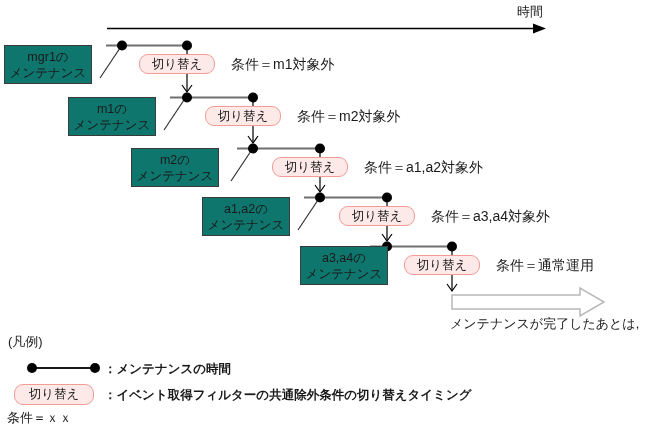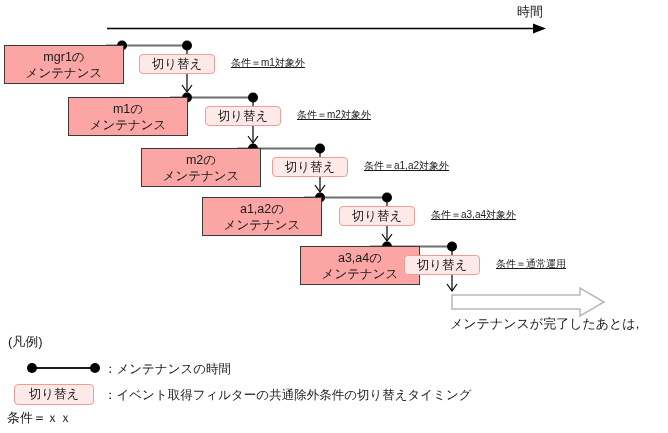--- a/index.html
+++ b/index.html
@@ -5,35 +5,35 @@
   html,body{margin:0;padding:0;background:#fff;}
   .canvas{
     position:relative;width:668px;height:433px;background:#ffffff;
     font-family:"Liberation Sans","DejaVu Sans",sans-serif;
     color:#1a1a1a;overflow:hidden;
   }
   .canvas svg{position:absolute;left:0;top:0;}
   .abs{position:absolute;white-space:nowrap;}
   .time-label{font-size:13px;}
   .row-box{
-    position:absolute;width:120px;height:39px;background:#fca5a5;
+    position:absolute;width:88px;height:39px;background:#0f766e;
     border:1.6px solid #3a3a3a;box-sizing:border-box;
     display:flex;flex-direction:column;align-items:center;justify-content:center;
     font-size:12.5px;line-height:16px;text-align:center;z-index:2;
   }
   .bubble{
     position:absolute;width:76px;height:20px;box-sizing:border-box;
     background:var(--bubble-fill,#fdeae8);border:1.5px solid var(--bubble-border,#f29c96);
-    border-radius:4px;display:flex;align-items:center;justify-content:center;
+    border-radius:9px;display:flex;align-items:center;justify-content:center;
     font-size:12.5px;z-index:3;
   }
-  .cond{position:absolute;font-size:10px;z-index:3;text-decoration:underline;}
+  .cond{position:absolute;font-size:14px;z-index:3;}
   .note{position:absolute;font-size:13px;line-height:16.5px;}
   .legend-title{position:absolute;font-size:13px;}
-  .legend-label{position:absolute;font-size:12.5px;}
+  .legend-label{position:absolute;font-size:12.5px;font-weight:bold;}
   .legend-symbol-text{position:absolute;font-size:13px;}
 </style>
 </head>
 <body>
 
 <div class="canvas">
 
   <svg width="668" height="433" viewBox="0 0 668 433">
 
     <g>
@@ -108,21 +108,21 @@
   <div class="abs time-label" style="left:517px;top:3px;">時間</div>
 
   <div class="row-box" style="left:4px;top:45px;">
     <span>mgr1の</span>
     <span>メンテナンス</span>
   </div>
   <div class="row-box" style="left:68px;top:97px;">
     <span>m1の</span>
     <span>メンテナンス</span>
   </div>
-  <div class="row-box" style="left:141px;top:148px;">
+  <div class="row-box" style="left:131px;top:148px;">
     <span>m2の</span>
     <span>メンテナンス</span>
   </div>
   <div class="row-box" style="left:202px;top:197px;">
     <span>a1,a2の</span>
     <span>メンテナンス</span>
   </div>
   <div class="row-box" style="left:268px;top:246px;margin-left:32px;">
     <span>a3,a4の</span>
     <span>メンテナンス</span>

